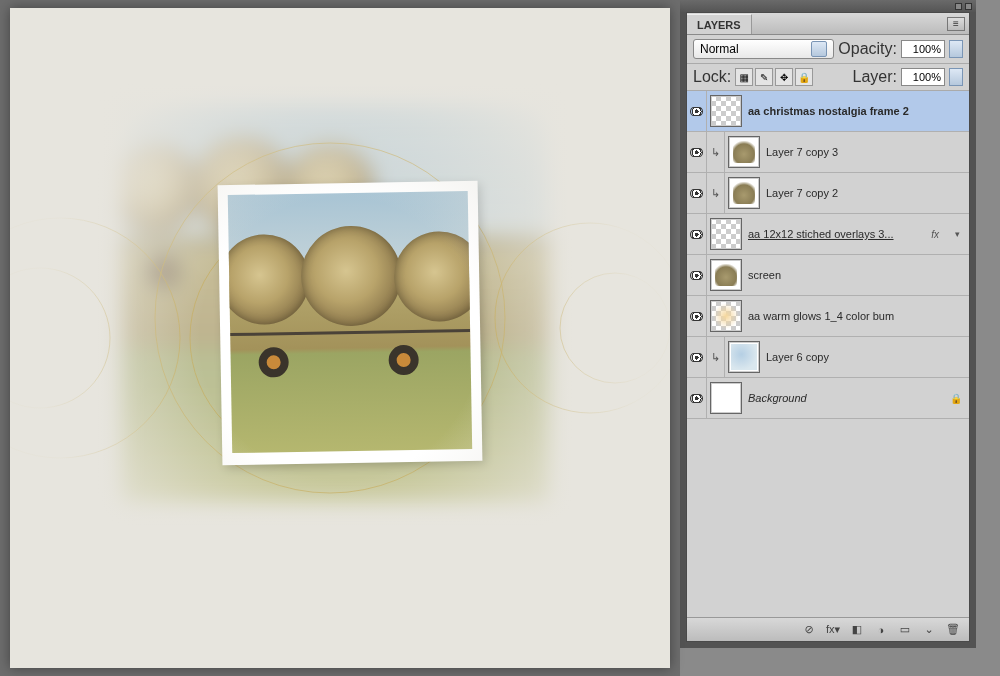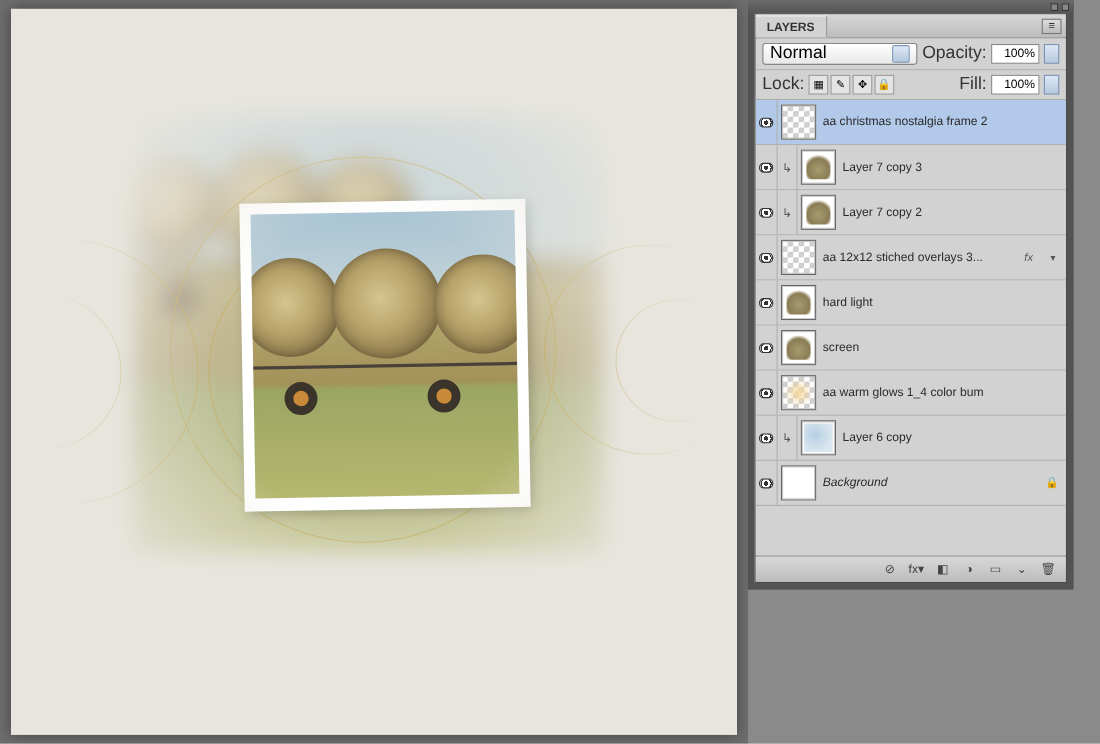--- a/index.html
+++ b/index.html
@@ -83,21 +83,21 @@
   position: absolute;
   inset: 0;
   pointer-events: none;
 }
 .circles svg { width: 100%; height: 100%; }
 .circles circle { fill: none; stroke: #c4ab5a; stroke-width: 1; opacity: 0.7; }
 
 
 .panel-wrap {
   width: 296px;
-  height: 536px;
+  height: 648px;
   background: #535353;
   display: flex;
   flex-direction: column;
 }
 .panel-topbar {
   height: 12px;
   background: linear-gradient(#6a6a6a,#555);
   display: flex;
   justify-content: flex-end;
   align-items: center;
@@ -150,21 +150,21 @@
   border-bottom: 1px solid #aaa;
   background: #d2d2d2;
 }
 .blend-select {
   flex: 1;
   height: 20px;
   background: linear-gradient(#fff,#e8e8e8);
   border: 1px solid #888;
   border-radius: 3px;
   padding: 0 6px;
-  font-size: 16px;
+  font-size: 12px;
   display: flex;
   align-items: center;
   justify-content: space-between;
 }
 .blend-select::after {
   content: "";
   width: 14px; height: 14px;
   background: linear-gradient(#dde8f5,#b5c8dd);
   border: 1px solid #7a95b5;
   border-radius: 2px;
@@ -271,21 +271,21 @@
   display:flex;align-items:center;justify-content:center;
 }
 .layer-name {
   font-size: 11px;
   color: #2a2a2a;
   white-space: nowrap;
   overflow: hidden;
   text-overflow: ellipsis;
   flex: 1;
 }
-.layer-name.underline { }
+.layer-name.underline { text-decoration: underline; }
 .layer-name.italic { font-style: italic; }
 .fx-badge {
   font-size: 10px;
   font-style: italic;
   color: #555;
   margin-right: 16px;
 }
 .lock-badge {
   width: 12px; height: 12px;
   margin-right: 6px;
@@ -376,32 +376,32 @@
 
     <div class="panel-optrow">
       <span class="opt-label">Lock:</span>
       <div class="lock-icons">
         <div class="lock-icon">▦</div>
         <div class="lock-icon">✎</div>
         <div class="lock-icon">✥</div>
         <div class="lock-icon">🔒</div>
       </div>
       <span style="flex:1"></span>
-      <span class="opt-label">Fill:</span>
+      <span class="opt-label">Layer:</span>
       <div class="pct-box">100%</div>
       <div class="pct-arrow"></div>
     </div>
 
     <div class="layer-list" id="layer-list">
         <div class="layer-row selected">
           <div class="vis-col">
             <div class="eye"></div>
           </div>
           <div class="thumb trans"></div>
-          <div class="layer-name" style="font-weight: normal;">aa christmas nostalgia frame 2</div>
+          <div class="layer-name" style="font-weight: bold;">aa christmas nostalgia frame 2</div>
         </div>
         <div class="layer-row">
           <div class="vis-col">
             <div class="eye"></div>
           </div>
           <div class="indent-col clip-arrow"></div>
           <div class="thumb">
             <div class="thumb-img"></div>
           </div>
           <div class="layer-name">Layer 7 copy 3</div>
@@ -417,29 +417,20 @@
           <div class="layer-name">Layer 7 copy 2</div>
         </div>
         <div class="layer-row">
           <div class="vis-col">
             <div class="eye"></div>
           </div>
           <div class="thumb trans"></div>
           <div class="layer-name underline">aa 12x12 stiched overlays 3...</div>
           <div class="fx-badge">fx</div>
           <div class="row-arrow">▾</div>
-        </div>
-        <div class="layer-row">
-          <div class="vis-col">
-            <div class="eye"></div>
-          </div>
-          <div class="thumb">
-            <div class="thumb-img"></div>
-          </div>
-          <div class="layer-name">hard light</div>
         </div>
         <div class="layer-row">
           <div class="vis-col">
             <div class="eye"></div>
           </div>
           <div class="thumb">
             <div class="thumb-img"></div>
           </div>
           <div class="layer-name">screen</div>
         </div>

